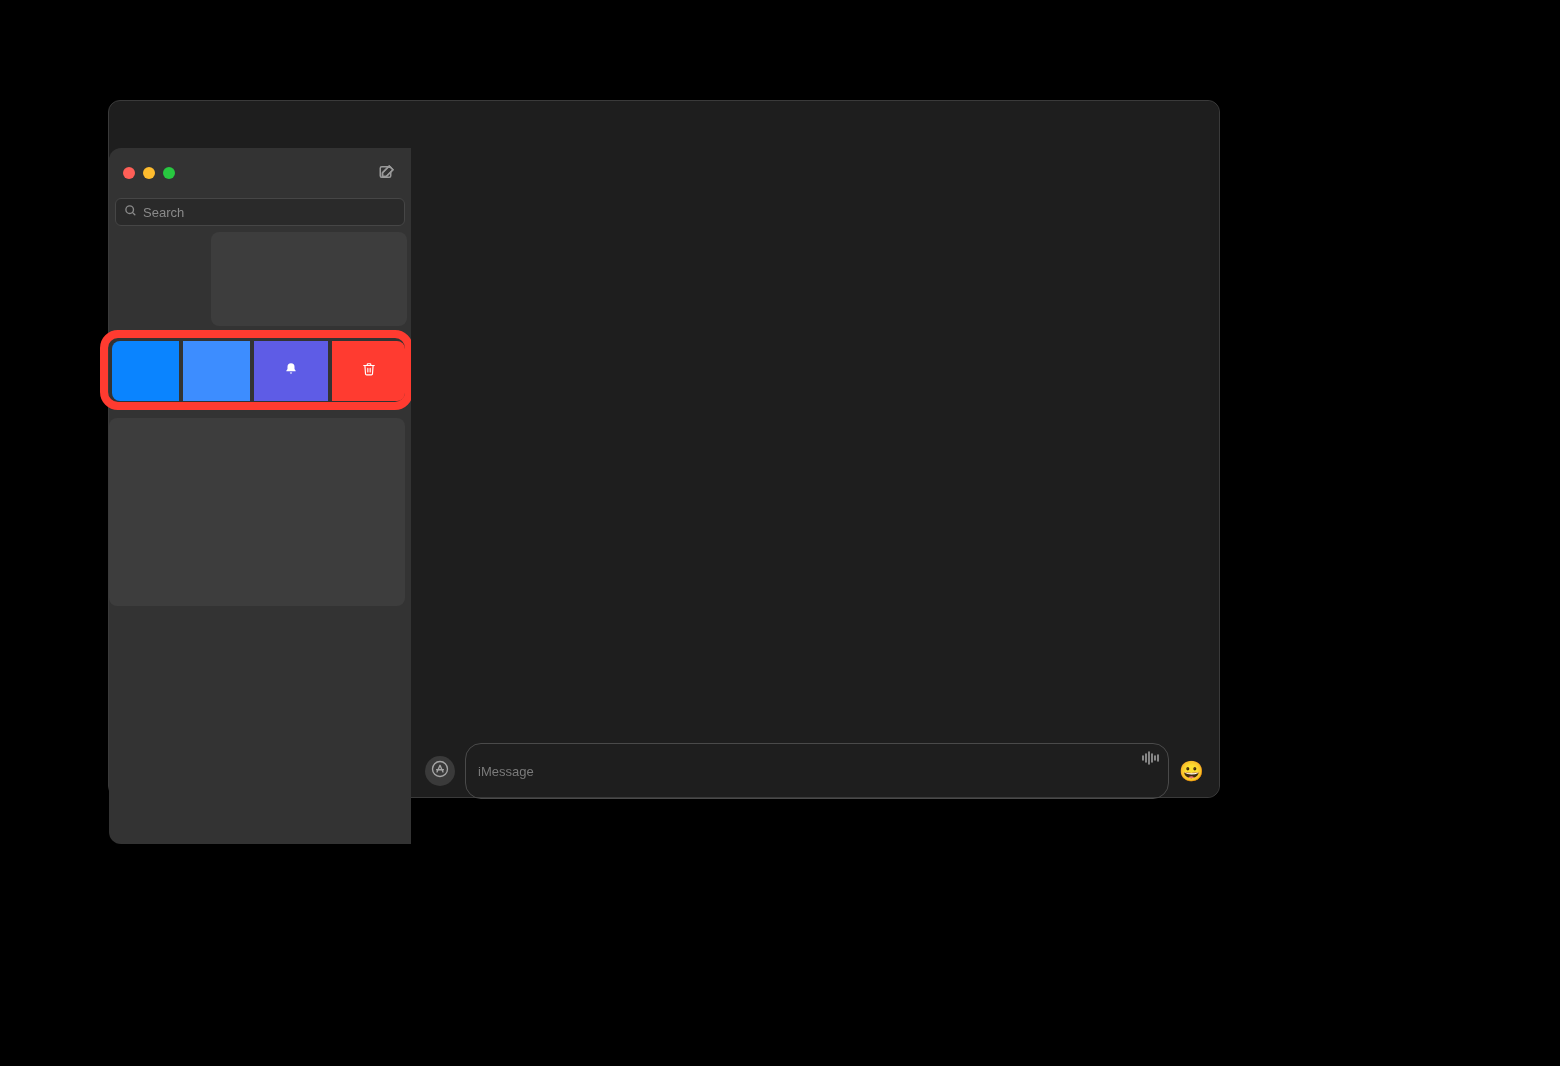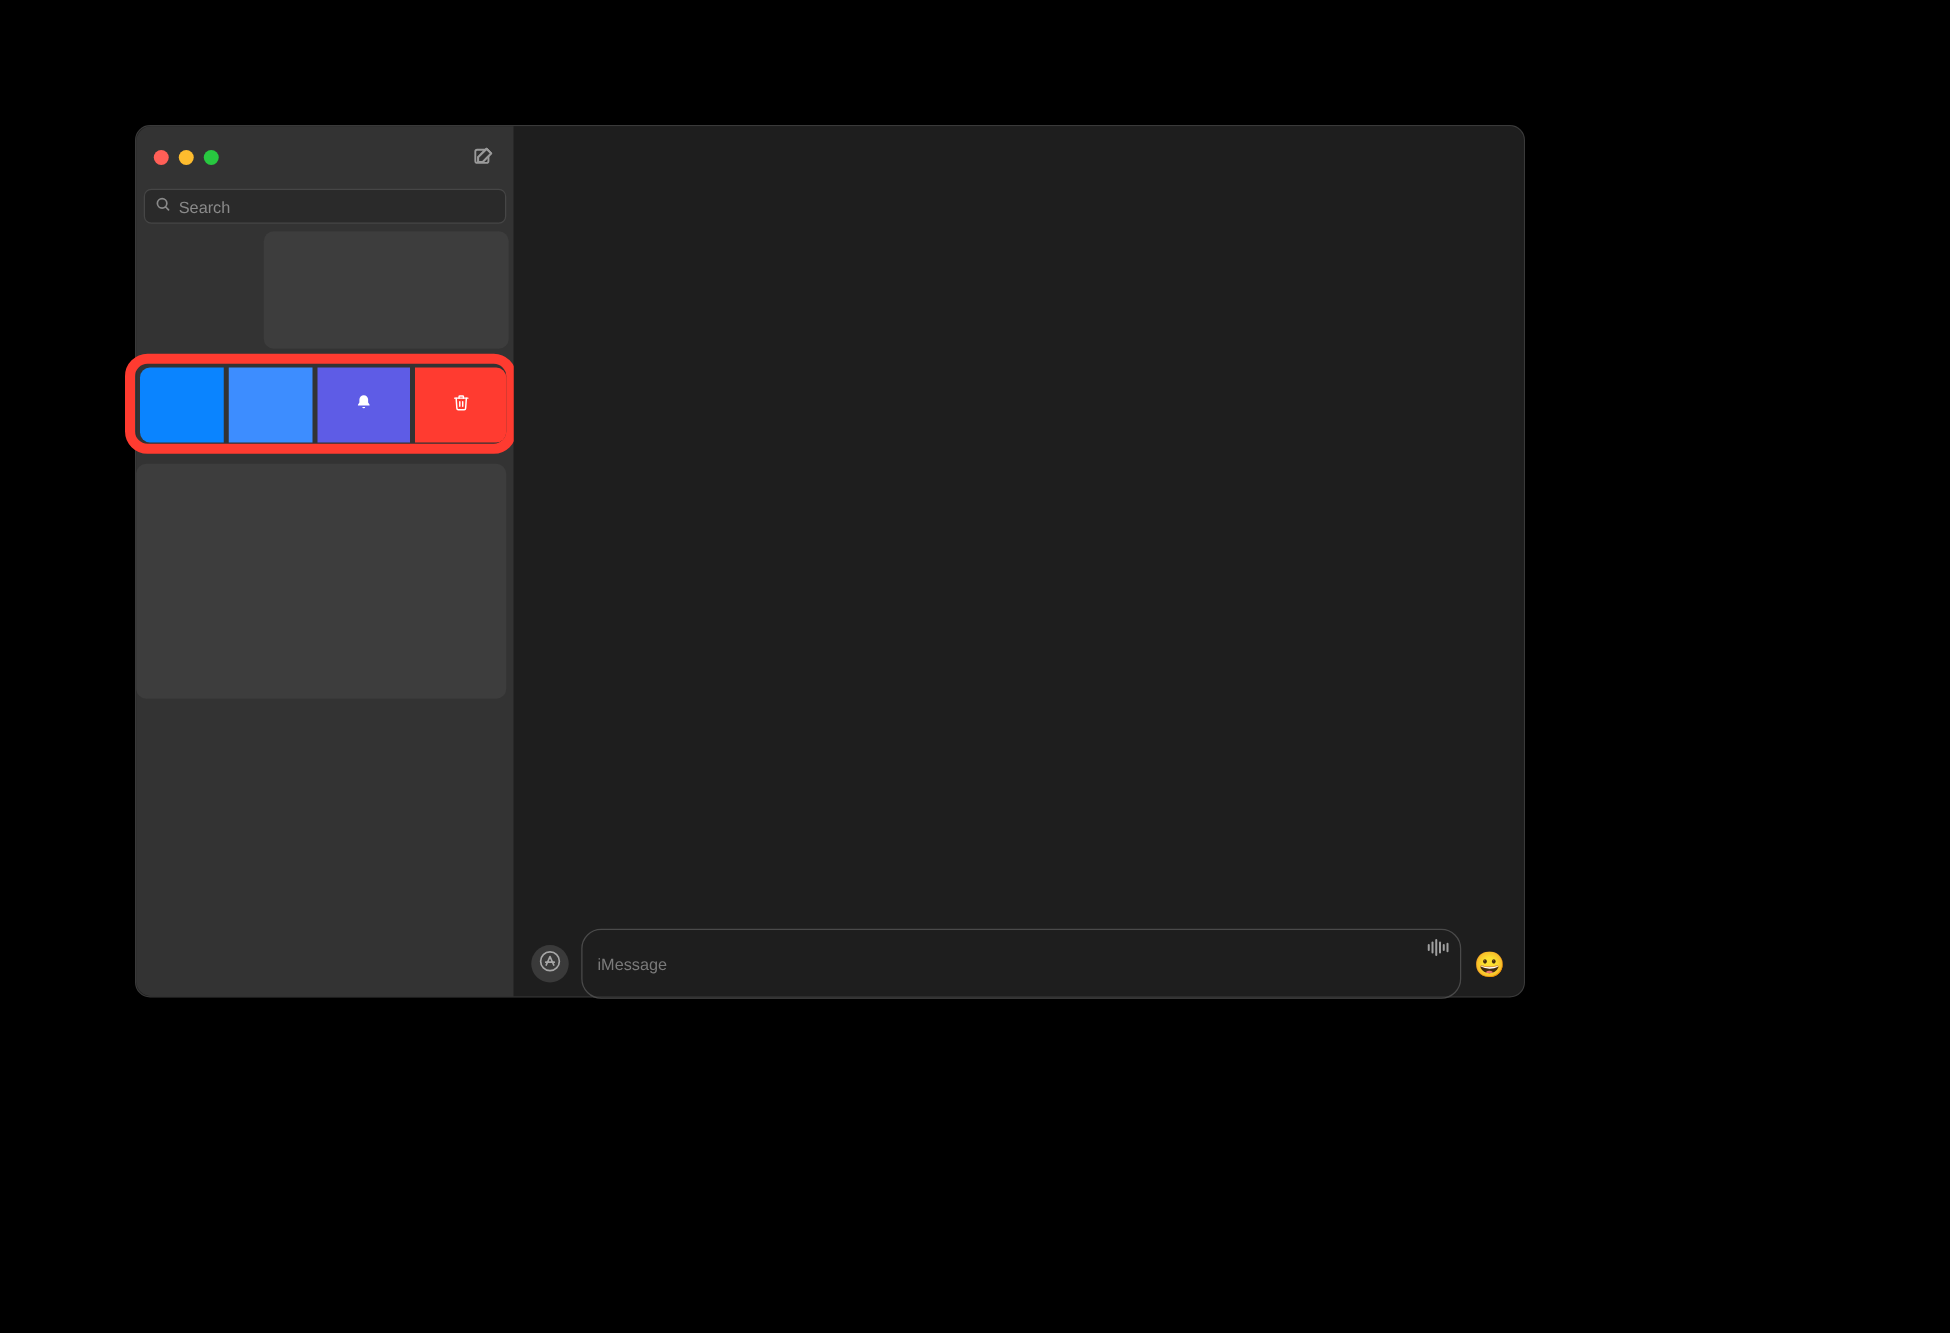--- a/index.html
+++ b/index.html
@@ -25,20 +25,21 @@
   }
   .sidebar {
     width: 302px;
     height: 100%;
     background: #333333;
     border-top-left-radius: 12px;
     border-bottom-left-radius: 12px;
     position: relative;
     display: flex;
     flex-direction: column;
+    margin-top: 47px;
   }
   .sidebar-toolbar {
     height: 50px;
     display: flex;
     align-items: center;
     padding: 0 12px;
     position: relative;
   }
   .traffic-lights {
     display: flex;

